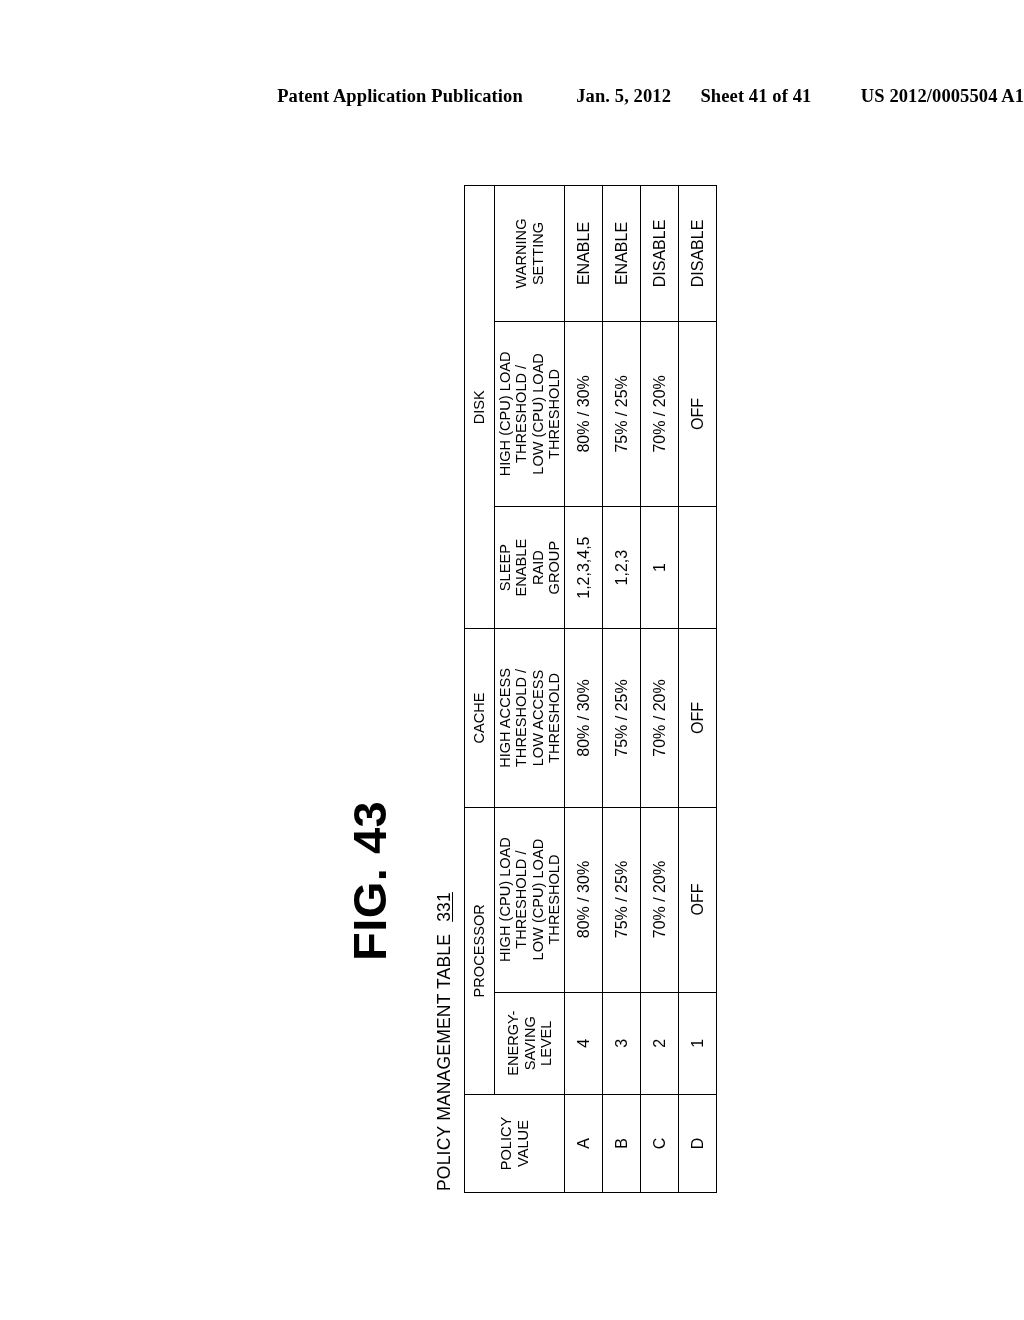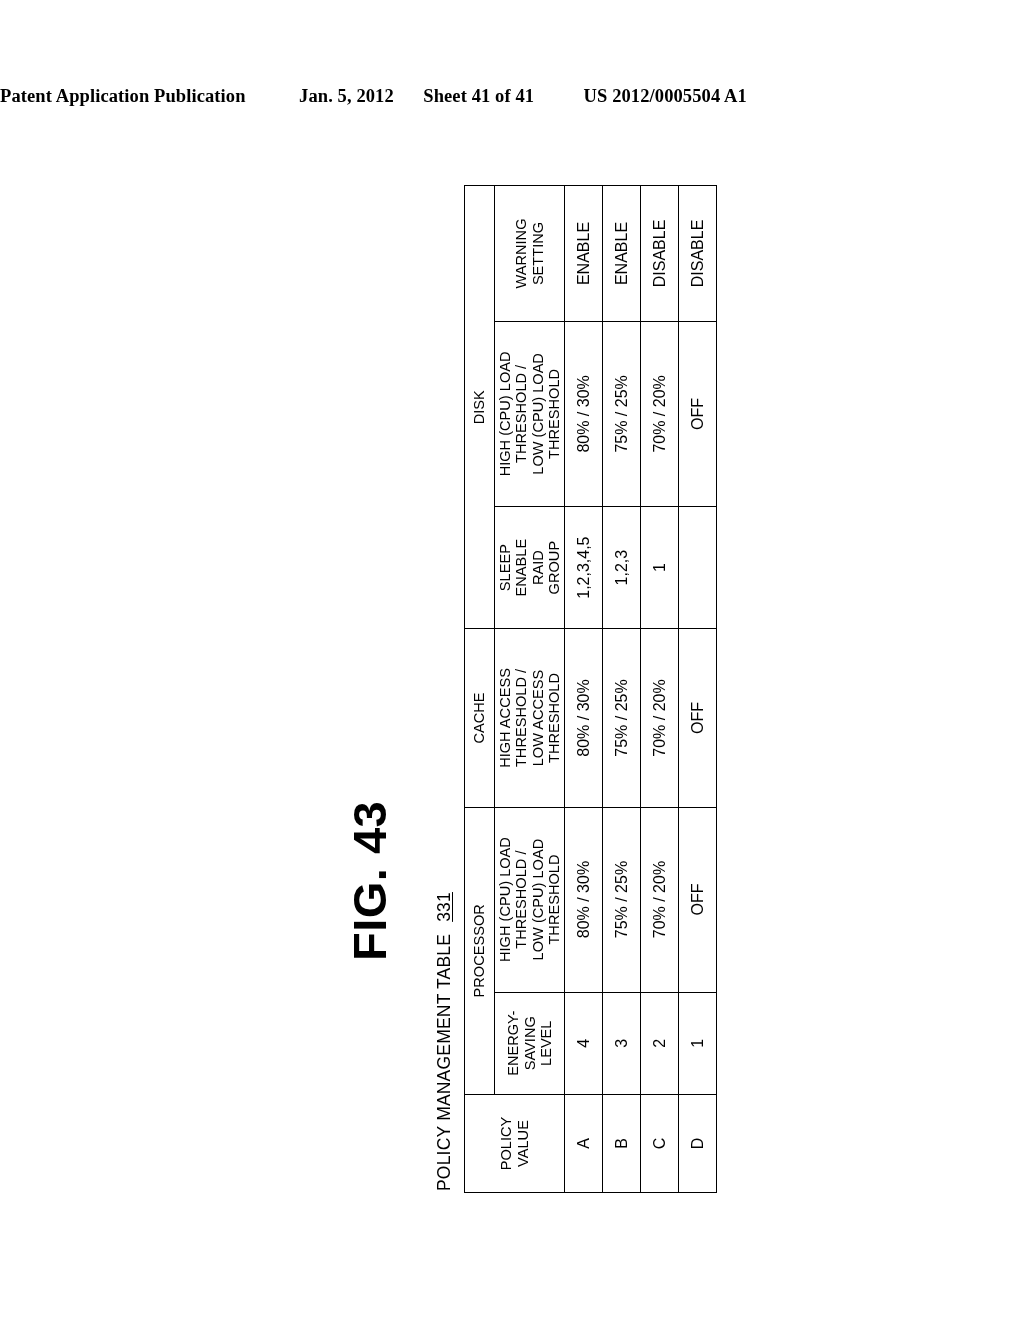--- a/index.html
+++ b/index.html
@@ -15,21 +15,21 @@
     overflow: hidden;
     position: relative;
   }
 
   
   .page-header {
     position: absolute;
     top: 86px;
     left: 0;
     width: 1024px;
-    text-align: left;
+    text-align: right;
     font-family: "Liberation Serif", serif;
     font-weight: bold;
     font-size: 18.5px;
     letter-spacing: 0.1px;
     white-space: nowrap;
   }
   .page-header .seg { display: inline-block; vertical-align: baseline; }
   .gap-lg { display: inline-block; width: 44px; }
   .gap-md { display: inline-block; width: 20px; }
   .gap-xl { display: inline-block; width: 40px; }

